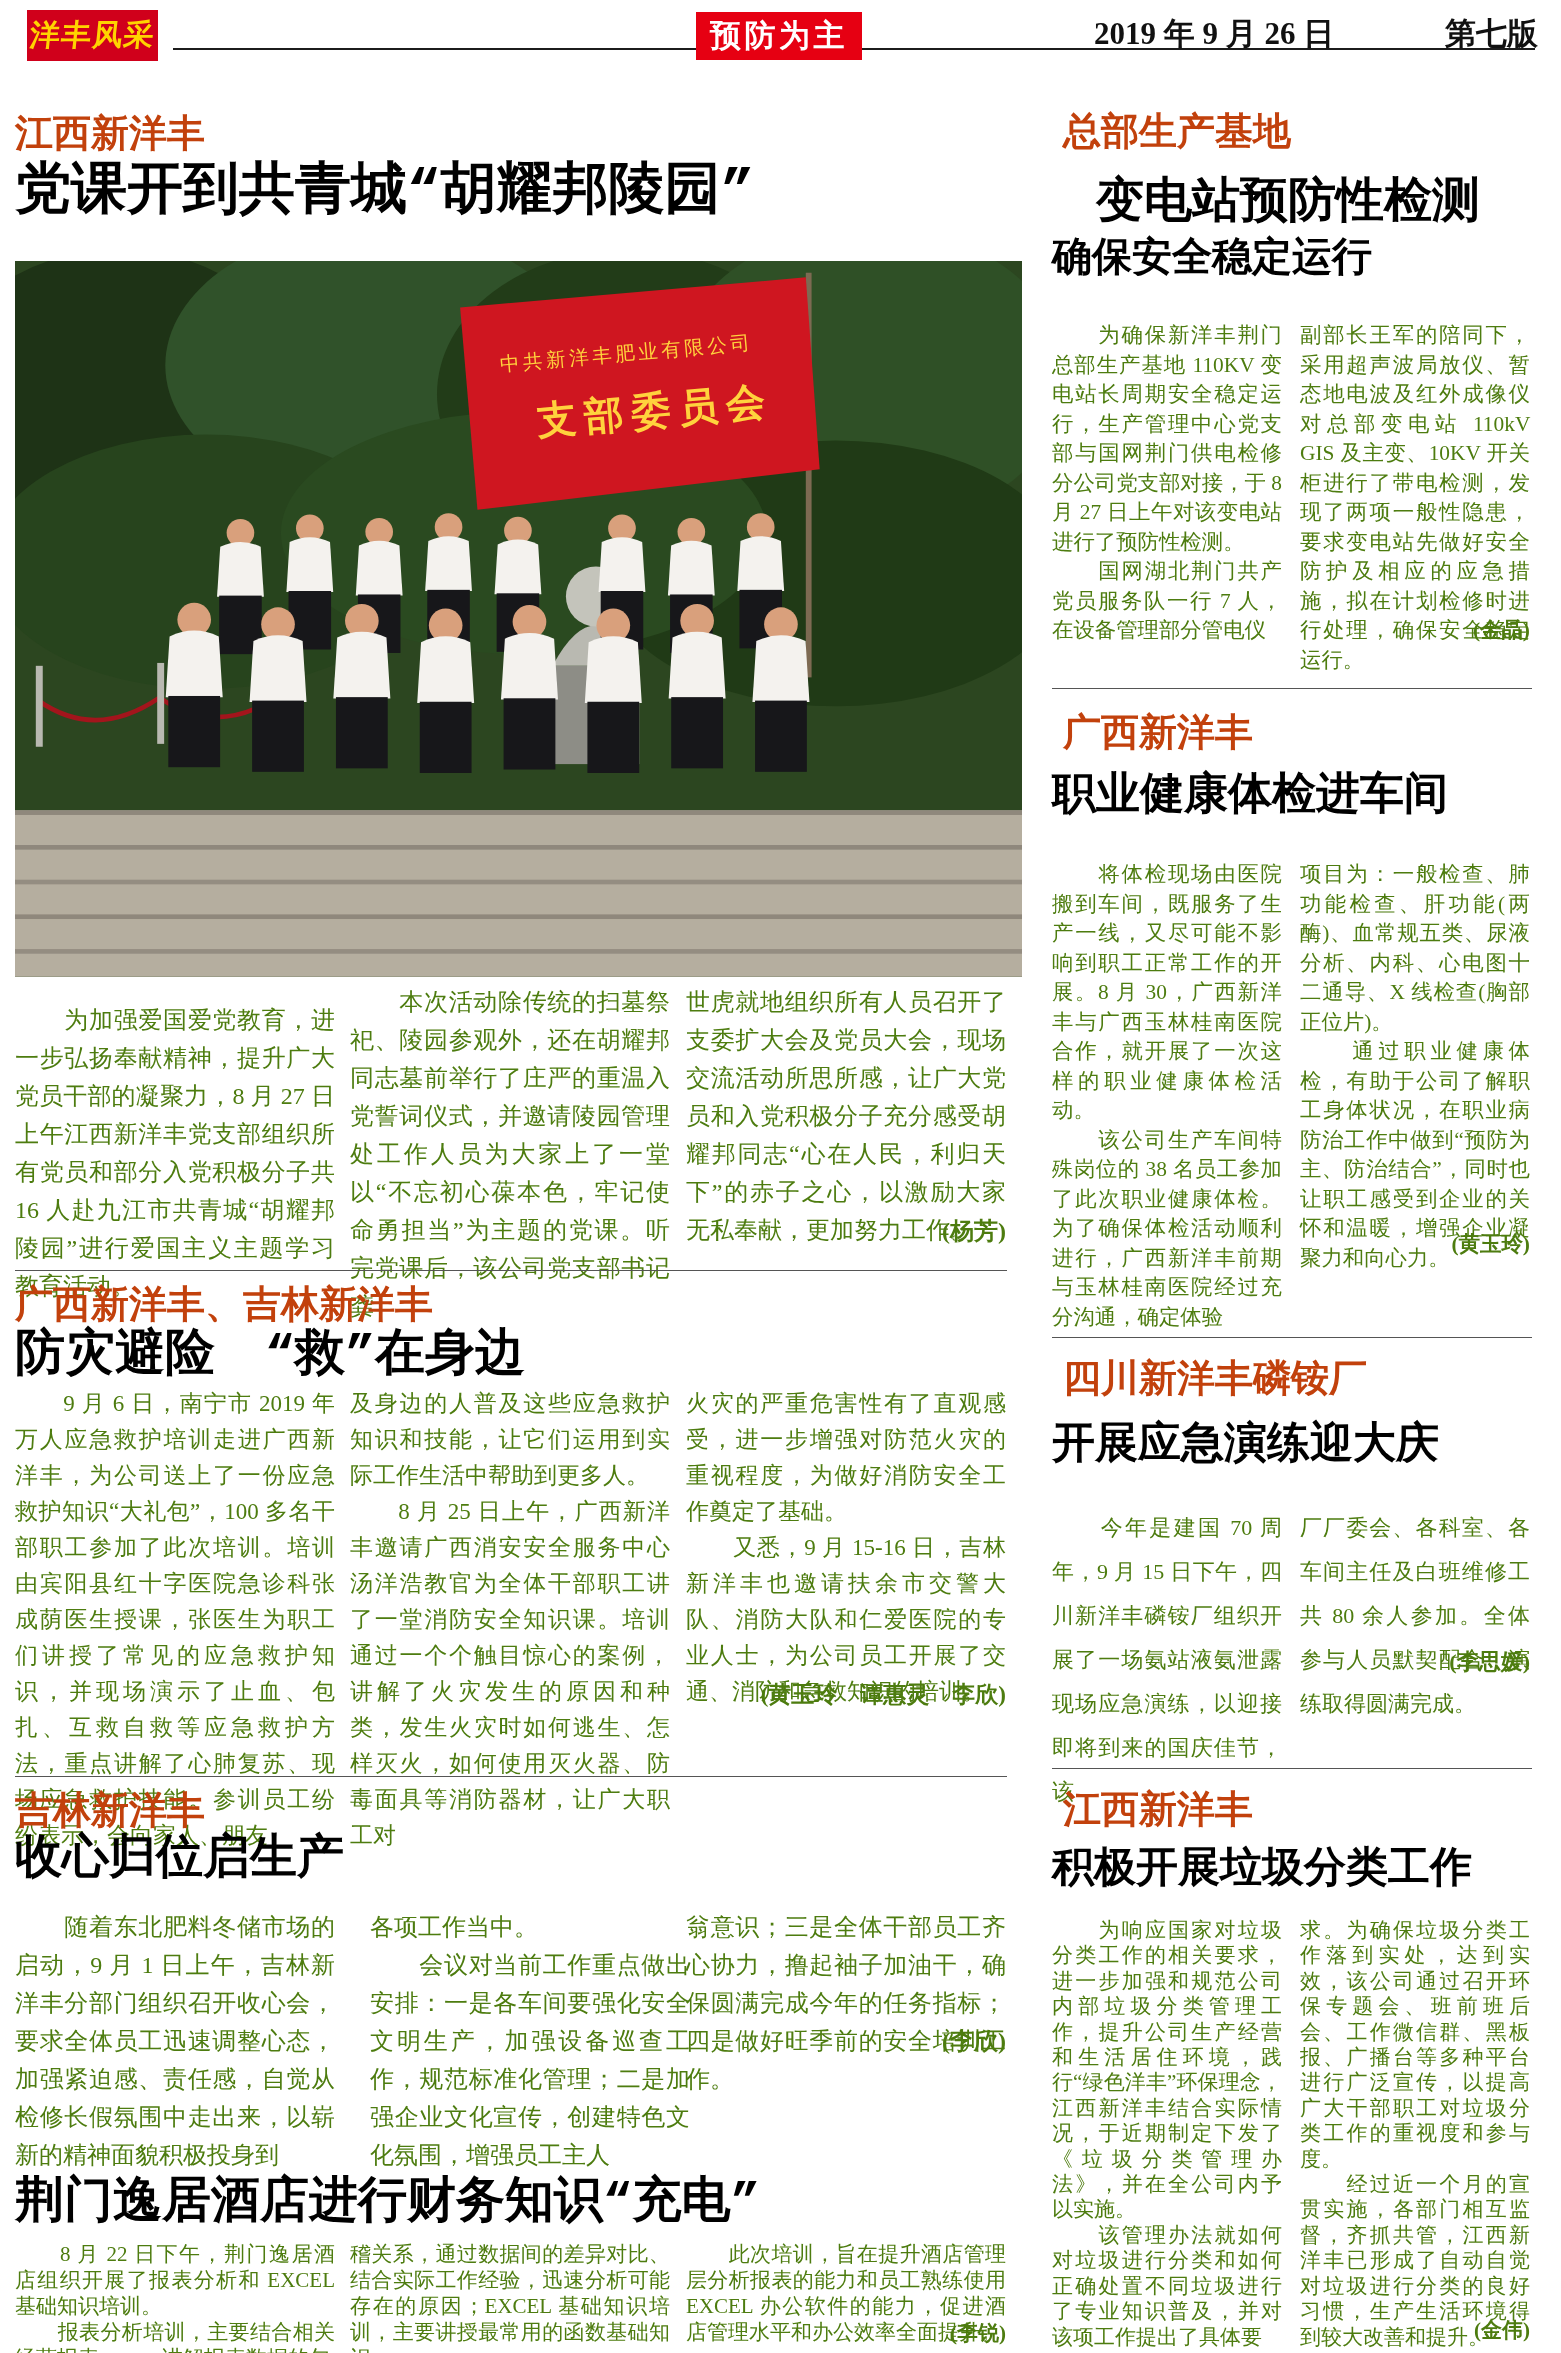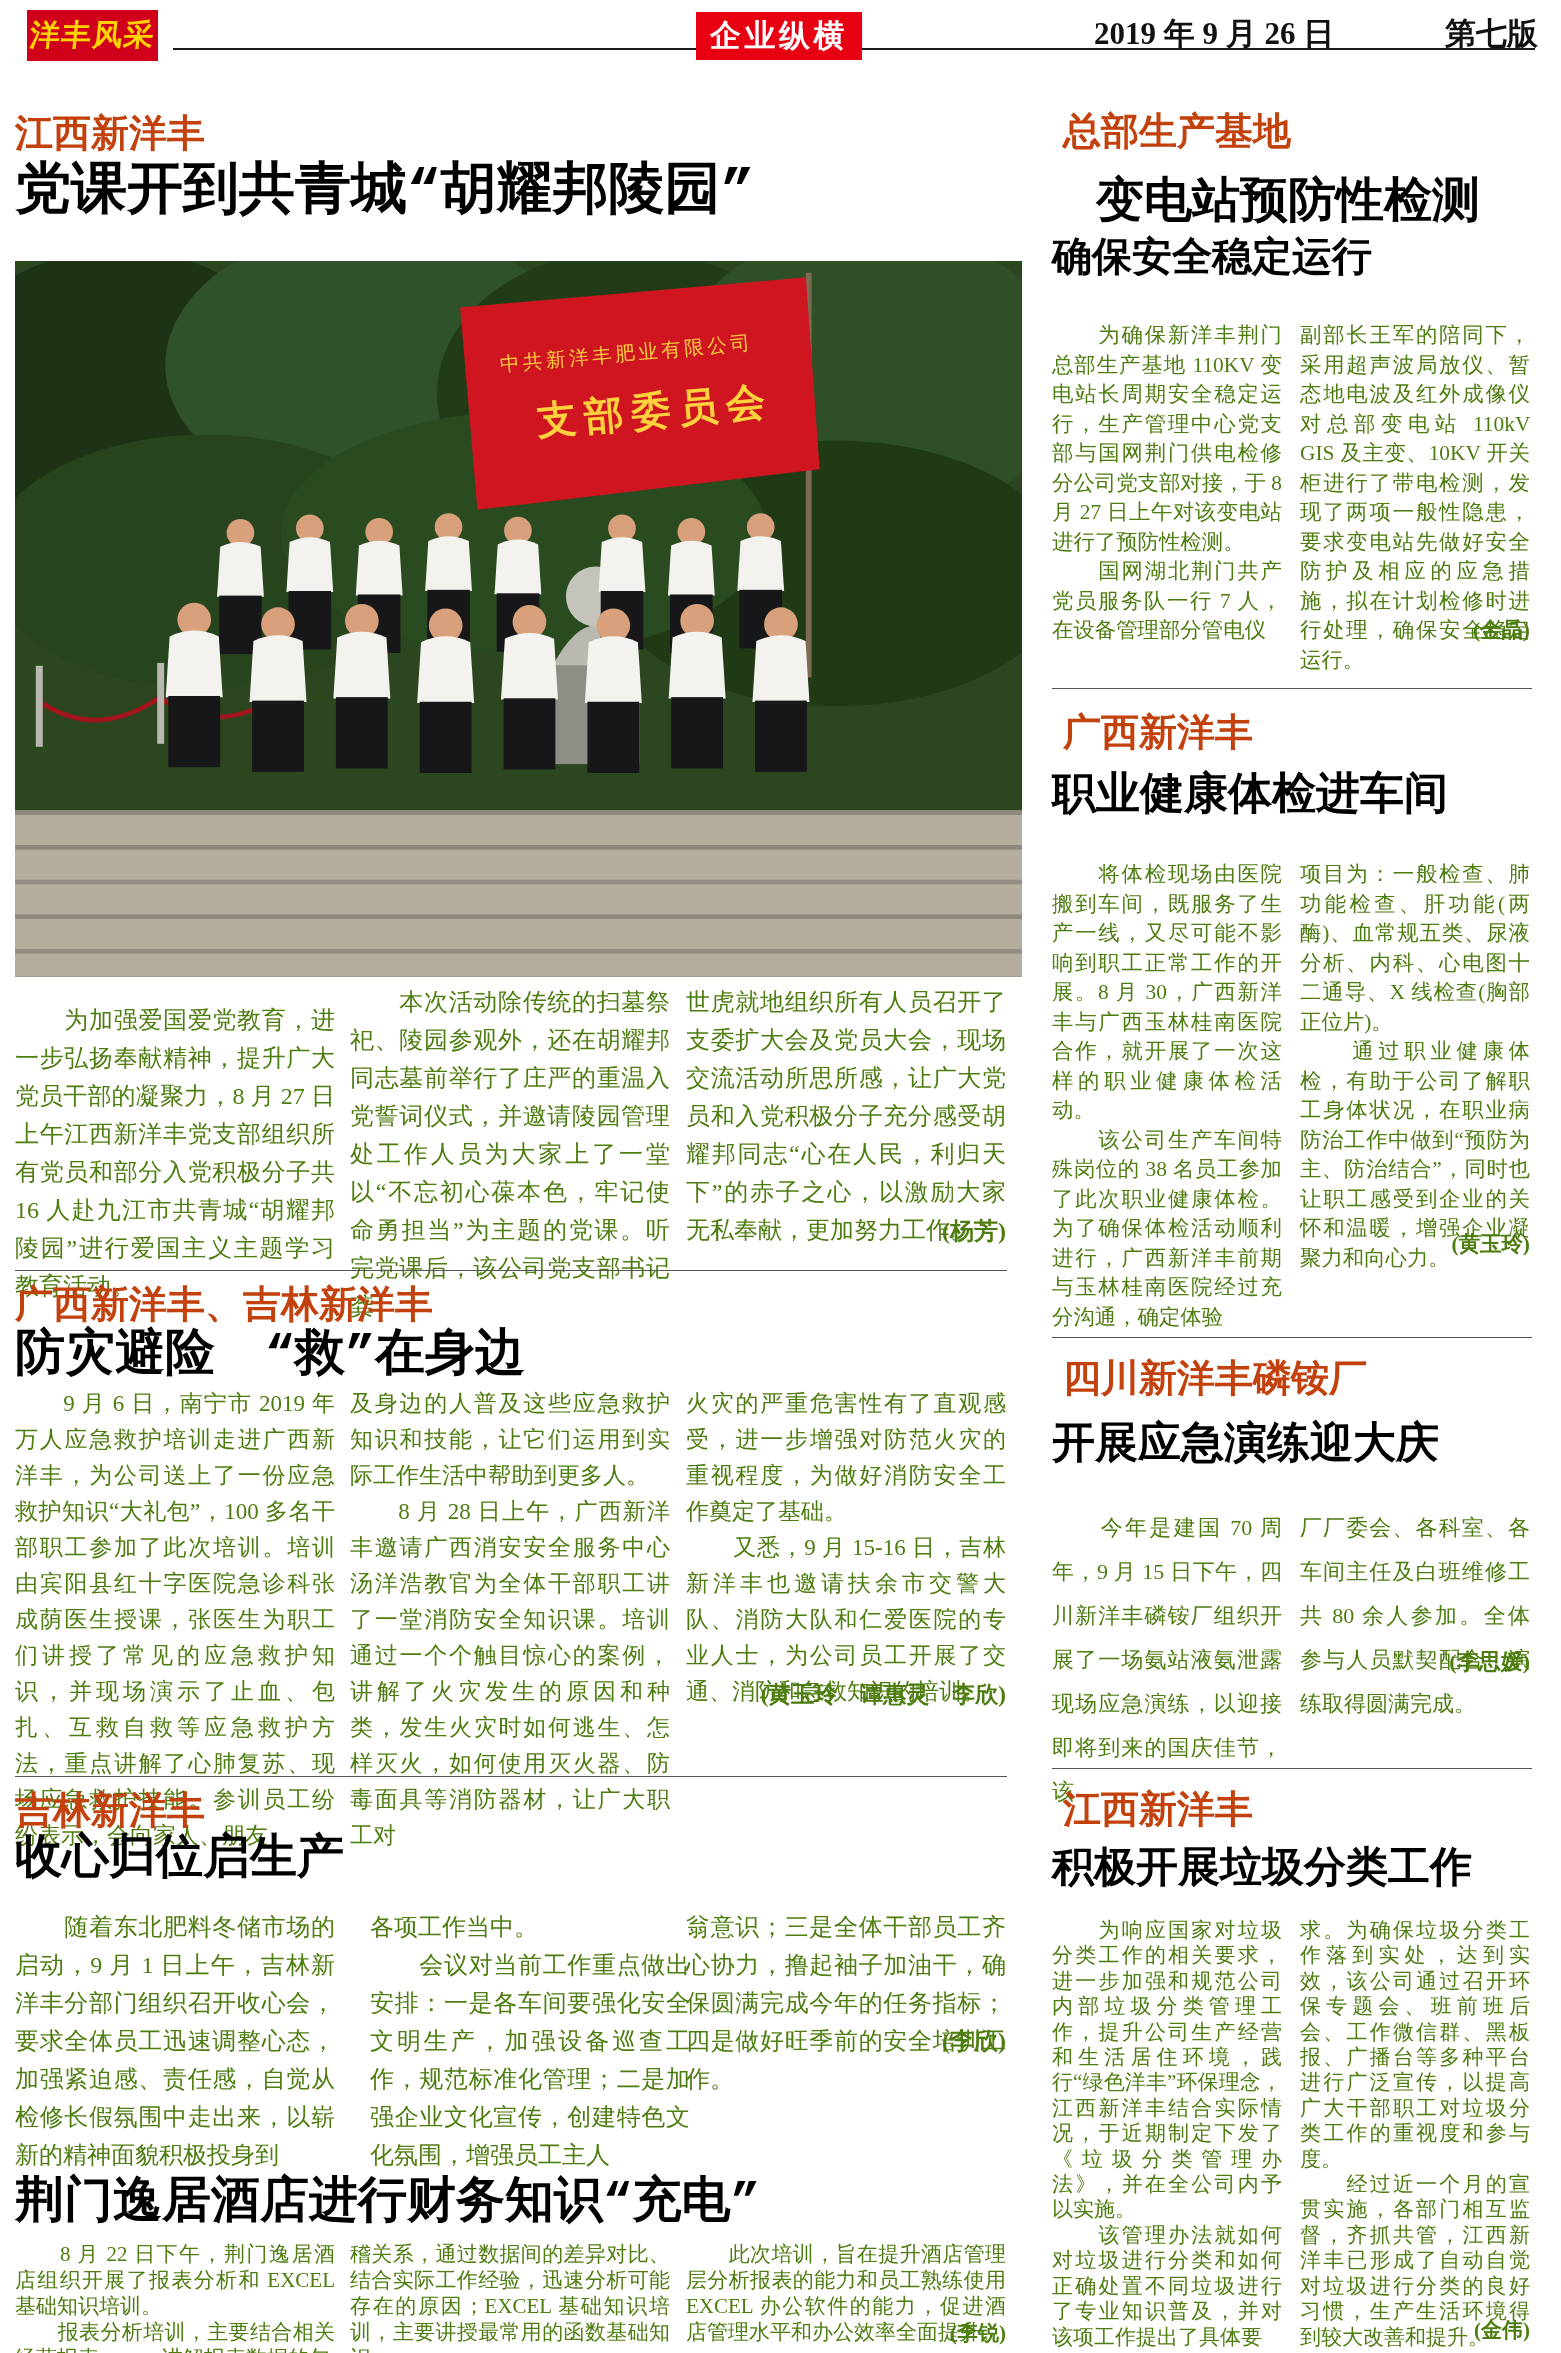--- a/index.html
+++ b/index.html
@@ -36,21 +36,21 @@
 </style>
 </head>
 <body>
 
 <div class="page">
 
   <div class="masthead">
     <span>洋丰风采</span>
   </div>
   <div class="head-rule"></div>
-  <div class="badge">企业纵横</div>
+  <div class="badge">预防为主</div>
   <div class="date">2019 年 9 月 26 日</div>
   <div class="edition">第七版</div>
 
   <div class="label" style="left:15px;top:108px;">江西新洋丰</div>
   <div class="headline" style="left:15px;top:151px;width:992px;font-size:56px;">党课开到共青城“胡耀邦陵园”</div>
 
   <div class="photo">
     <svg width="1007" height="716" viewBox="0 0 1742 1238">
       <defs>
         <g id="person">
@@ -144,21 +144,21 @@
   <div class="col t-right" style="left:1300px;top:860px;width:230px;">项目为：一般检查、肺功能检查、肝功能(两酶)、血常规五类、尿液分析、内科、心电图十二通导、X 线检查(胸部正位片)。
 　　通过职业健康体检，有助于公司了解职工身体状况，在职业病防治工作中做到“预防为主、防治结合”，同时也让职工感受到企业的关怀和温暖，增强企业凝聚力和向心力。</div>
   <div class="col t-right byline" style="left:1300px;top:1230px;width:230px;font-weight:bold;">(黄玉玲)</div>
 
   <div class="hrule" style="left:15px;top:1270px;width:992px;"></div>
 
   <div class="label" style="left:15px;top:1279px;">广西新洋丰、吉林新洋丰</div>
   <div class="headline" style="left:15px;top:1319px;width:992px;font-size:50px;">防灾避险　“救”在身边</div>
   <div class="col t-left-tight" style="left:15px;top:1386px;width:320px;">　　9 月 6 日，南宁市 2019 年万人应急救护培训走进广西新洋丰，为公司送上了一份应急救护知识“大礼包”，100 多名干部职工参加了此次培训。培训由宾阳县红十字医院急诊科张成荫医生授课，张医生为职工们讲授了常见的应急救护知识，并现场演示了止血、包扎、互救自救等应急救护方法，重点讲解了心肺复苏、现场应急救护技能。参训员工纷纷表示，会向家人、朋友</div>
   <div class="col t-left-tight" style="left:350px;top:1386px;width:320px;">及身边的人普及这些应急救护知识和技能，让它们运用到实际工作生活中帮助到更多人。
-　　8 月 28 日上午，广西新洋丰邀请广西消安安全服务中心汤洋浩教官为全体干部职工讲了一堂消防安全知识课。培训通过一个个触目惊心的案例，讲解了火灾发生的原因和种类，发生火灾时如何逃生、怎样灭火，如何使用灭火器、防毒面具等消防器材，让广大职工对</div>
+　　8 月 25 日上午，广西新洋丰邀请广西消安安全服务中心汤洋浩教官为全体干部职工讲了一堂消防安全知识课。培训通过一个个触目惊心的案例，讲解了火灾发生的原因和种类，发生火灾时如何逃生、怎样灭火，如何使用灭火器、防毒面具等消防器材，让广大职工对</div>
   <div class="col t-left-tight" style="left:686px;top:1386px;width:320px;">火灾的严重危害性有了直观感受，进一步增强对防范火灾的重视程度，为做好消防安全工作奠定了基础。
 　　又悉，9 月 15-16 日，吉林新洋丰也邀请扶余市交警大队、消防大队和仁爱医院的专业人士，为公司员工开展了交通、消防和急救知识的培训。</div>
   <div class="col t-left-tight byline" style="left:686px;top:1677px;width:320px;font-weight:bold;">(黄玉玲　谭惠灵　李欣)</div>
 
   <div class="hrule" style="left:1052px;top:1337px;width:480px;"></div>
 
   <div class="label" style="left:1063px;top:1353px;">四川新洋丰磷铵厂</div>
   <div class="headline" style="left:1052px;top:1414px;width:480px;font-size:43px;">开展应急演练迎大庆</div>
   <div class="col t-right-mid" style="left:1052px;top:1506px;width:230px;">　　今年是建国 70 周年，9 月 15 日下午，四川新洋丰磷铵厂组织开展了一场氨站液氨泄露现场应急演练，以迎接即将到来的国庆佳节，该</div>
   <div class="col t-right-mid" style="left:1300px;top:1506px;width:230px;">厂厂委会、各科室、各车间主任及白班维修工共 80 余人参加。全体参与人员默契配合，演练取得圆满完成。</div>

